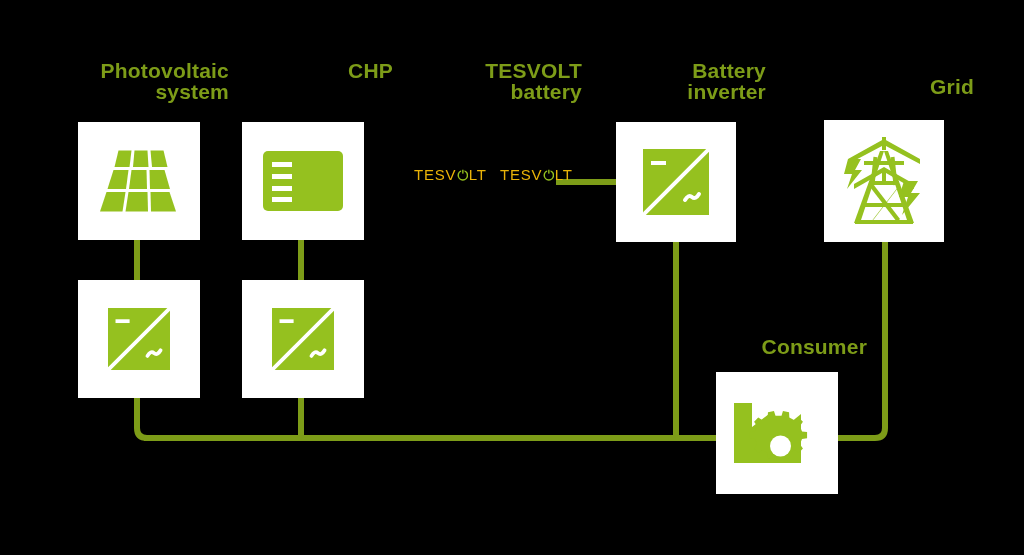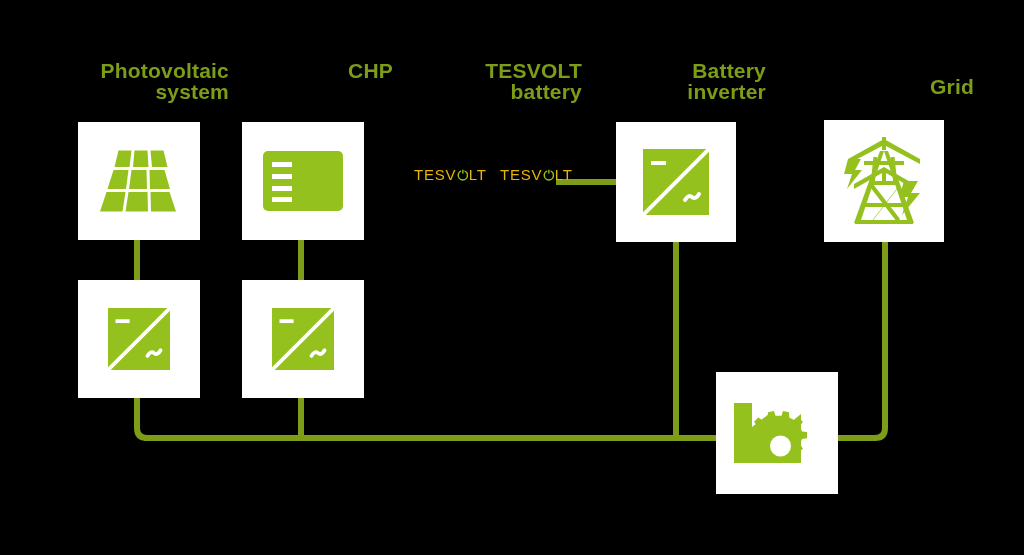--- a/index.html
+++ b/index.html
@@ -99,20 +99,21 @@
   <div class="node-label" style="left:213px; top:60px; width:180px;">CHP</div>
 
   <div class="node-label" style="left:402px; top:60px; width:180px;">TESVOLT
 battery</div>
 
   <div class="node-label" style="left:586px; top:60px; width:180px;">Battery
 inverter</div>
 
   <div class="node-label" style="left:794px; top:76px; width:180px;">Grid</div>
 
+  <div class="node-label" style="left:687px; top:336px; width:180px;">Consumer</div>
 
   <div class="logo-chip" style="left:414px; top:166px;">
     <span>TESV</span><span class="o-mark"><svg viewBox="0 0 24 24" width="100%" height="100%">
           <circle cx="12" cy="13" r="9.5" fill="none" stroke="#95c11f" stroke-width="3"></circle>
           <rect x="8.5" y="0" width="7" height="6" fill="#000000"></rect>
           <rect x="10.6" y="1.5" width="2.8" height="8" fill="#95c11f"></rect>
         </svg></span><span>LT</span>
   </div>
 
   <div class="logo-chip" style="left:500px; top:166px;">

